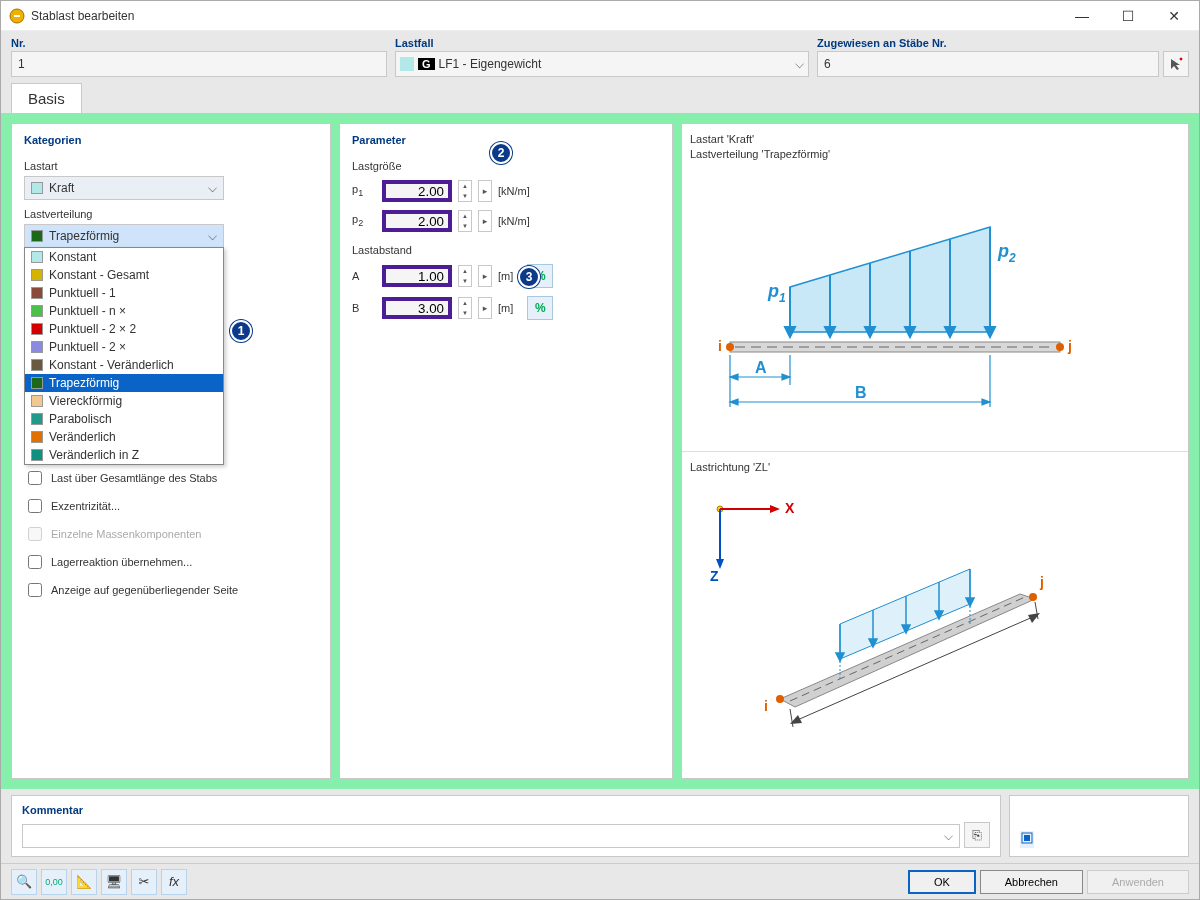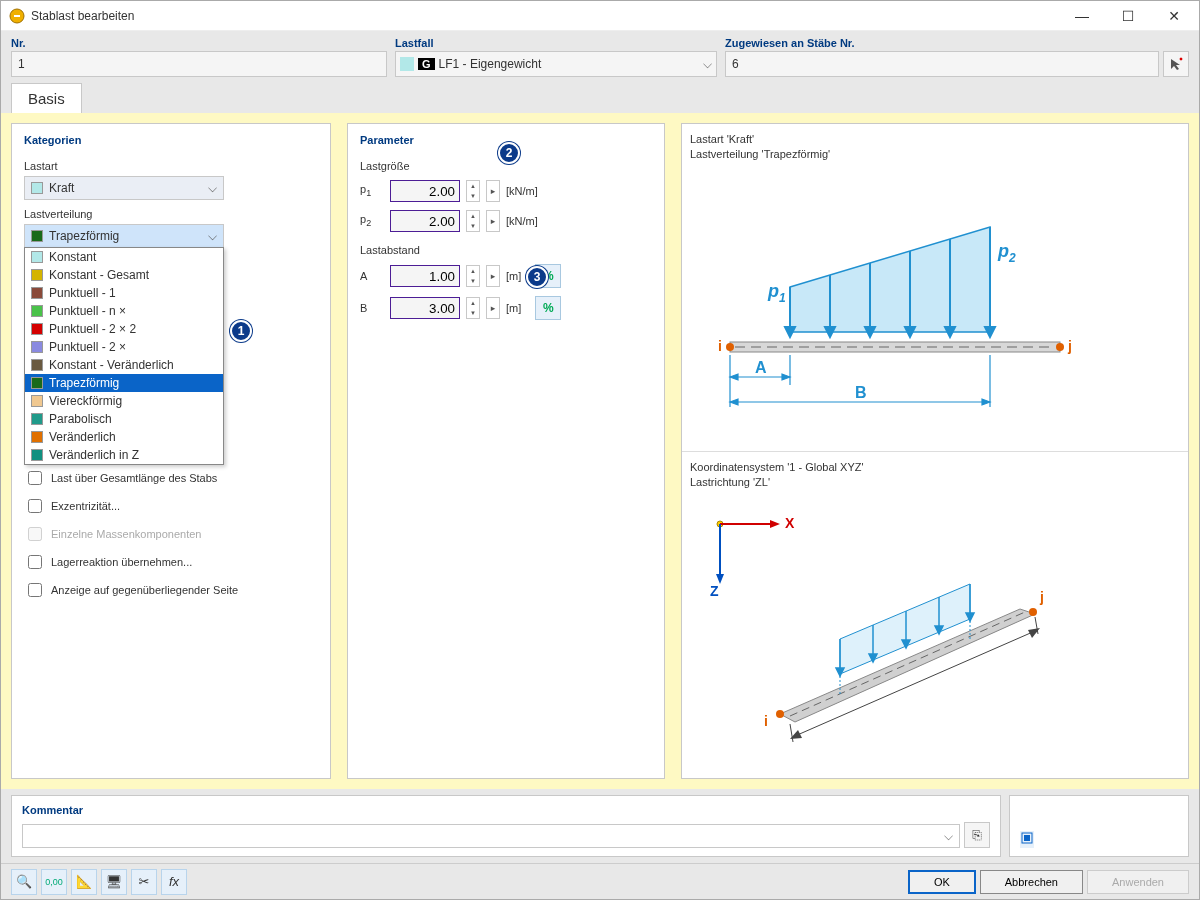--- a/index.html
+++ b/index.html
@@ -8,35 +8,35 @@
 .titlebar { height: 30px; display: flex; align-items: center; padding: 0 2px 0 8px; background: #fff; border-bottom: 1px solid #eee; }
 .titlebar .icon { width: 16px; height: 16px; margin-right: 6px; }
 .titlebar .title { flex: 1; font-size: 12px; }
 .titlebar .winbtns { display: flex; }
 .titlebar .winbtn { width: 46px; height: 30px; display: flex; align-items: center; justify-content: center; cursor: pointer; font-family: sans-serif; font-size: 14px; color: #333; }
 
 .header-row { display: flex; gap: 8px; padding: 6px 10px; background: #e8e8e8; }
 .header-group { display: flex; flex-direction: column; gap: 2px; }
 .header-group.nr { width: 376px; }
 .header-group.lastfall { flex: 1; }
-.header-group.zugewiesen { width: 464px; }
+.header-group.zugewiesen { width: 372px; }
 .header-label { font-size: 11px; font-weight: bold; color: #003a80; }
 .header-input { height: 26px; border: 1px solid #c8c8c8; background: #f5f5f5; padding: 0 6px; display: flex; align-items: center; }
 .header-select { height: 26px; border: 1px solid #c8c8c8; background: #f5f5f5; display: flex; align-items: center; padding: 0 4px; gap: 4px; }
 .header-select .chev { margin-left: auto; color: #666; }
 .header-select .swatch { width: 14px; height: 14px; display: inline-block; }
 .header-select .gbox { background: #000; color: #fff; padding: 0 4px; font-weight: bold; font-size: 11px; }
 .zugewiesen-row { display: flex; gap: 4px; }
 .zugewiesen-row .header-input { flex: 1; }
 .zugewiesen-row .iconbtn { width: 26px; height: 26px; border: 1px solid #c8c8c8; background: #f5f5f5; display: flex; align-items: center; justify-content: center; }
 
 .tabrow { display: flex; padding: 0 10px; background: #e8e8e8; }
 .tab { padding: 6px 16px; background: #fff; border: 1px solid #c8c8c8; border-bottom: none; font-size: 15px; cursor: pointer; }
 
-.content { flex: 1; display: flex; gap: 16px; padding: 10px; background: #fef9c3; overflow: hidden; }
+.content { flex: 1; display: flex; gap: 8px; padding: 10px; background: #86efac; overflow: hidden; }
 .panel { background: #fff; border: 1px solid #c8c8c8; padding: 10px 12px; display: flex; flex-direction: column; }
 .panel.left { width: 320px; position: relative; }
 .panel.mid { flex: 1; }
 .panel.right { width: 508px; padding: 0; }
 .panel.right .rtop, .panel.right .rbot { flex: 1; border-bottom: 1px solid #ddd; padding: 8px; position: relative; }
 .panel.right .rbot { border-bottom: none; }
 
 .section-title { font-size: 11px; font-weight: bold; color: #003a80; margin-bottom: 6px; }
 .field-label { font-size: 11px; color: #333; margin: 8px 0 4px; }
 .combo { height: 24px; border: 1px solid #c8c8c8; background: #eaeef5; display: flex; align-items: center; padding: 0 6px; gap: 6px; position: relative; }
@@ -52,21 +52,21 @@
 .icon-row { display: flex; gap: 4px; margin-top: 8px; }
 .icon-row .ibtn { width: 26px; height: 26px; border: 1px solid #b8d4ec; background: #e6f0fa; display: flex; align-items: center; justify-content: center; cursor: pointer; font-size: 14px; }
 
 .chk-row { display: flex; align-items: center; gap: 6px; margin: 4px 0; font-size: 11px; }
 .chk-row input[type=checkbox] { width: 14px; height: 14px; }
 .chk-row.disabled { color: #aaa; }
 
 .param-row { display: flex; align-items: center; gap: 6px; margin: 4px 0; }
 .param-row .plabel { width: 24px; font-size: 11px; }
 .param-row .plabel sub { font-size: 9px; }
-.param-row .pinput { width: 70px; height: 22px; border: 1px solid #4c1d95; background: #f5f5f5; text-align: right; padding: 0 4px; }
+.param-row .pinput { width: 70px; height: 22px; border: 4px solid #4c1d95; background: #f5f5f5; text-align: right; padding: 0 4px; }
 .param-row .spinner { width: 14px; height: 22px; display: flex; flex-direction: column; border: 1px solid #c8c8c8; }
 .param-row .spinner span { flex:1; display:flex; align-items:center; justify-content:center; font-size:6px; color:#555; cursor:pointer; }
 .param-row .arrow-btn { width: 14px; height: 22px; border: 1px solid #c8c8c8; display:flex; align-items:center; justify-content:center; font-size:9px; color:#555; cursor:pointer; }
 .param-row .unit { font-size: 11px; color: #333; }
 .param-row .pct-btn { width: 26px; height: 24px; border: 1px solid #a8c8e0; background: #e6f0fa; display:flex; align-items:center; justify-content:center; color:#0a5; font-weight:bold; cursor:pointer; margin-left: 8px; }
 
 .callout { position: absolute; width: 22px; height: 22px; border-radius: 50%; background: #0b3a8a; color: #fff; font-weight: bold; font-size: 12px; display: flex; align-items: center; justify-content: center; border: 2px solid #fff; box-shadow: 0 0 0 1px #0b3a8a; }
 
 .diagram-head { font-size: 11px; color: #333; line-height: 1.4; margin-bottom: 4px; }
 
@@ -338,21 +338,20 @@
             <line x1="40" y1="235" x2="300" y2="235"></line>
             <polygon points="40,235 48,232 48,238" fill="#2090d0"></polygon>
               <polygon points="300,235 292,232 292,238" fill="#2090d0"></polygon>
           </g>
           <text x="65" y="206" fill="#2090d0" font-size="16" font-weight="bold">A</text>
           <text x="165" y="231" fill="#2090d0" font-size="16" font-weight="bold">B</text>
         </svg>
       </div>
       <div class="rbot">
         <div class="diagram-head">
-          <div>Koordinatensystem '1 - Global XYZ'</div>
           <div>Lastrichtung 'ZL'</div>
         </div>
         <svg width="400" height="270" viewBox="0 0 400 270">
 
           <circle cx="30" cy="30" r="3" fill="#ffcc00" stroke="#aa8800"></circle>
           <line x1="30" y1="30" x2="85" y2="30" stroke="#d00000" stroke-width="2"></line>
             <polygon points="90,30 80,26 80,34" fill="#d00000"></polygon>
           <text x="95" y="34" fill="#d00000" font-size="14" font-weight="bold">X</text>
           <line x1="30" y1="30" x2="30" y2="85" stroke="#0050c0" stroke-width="2"></line>
             <polygon points="30,90 26,80 34,80" fill="#0050c0"></polygon>

